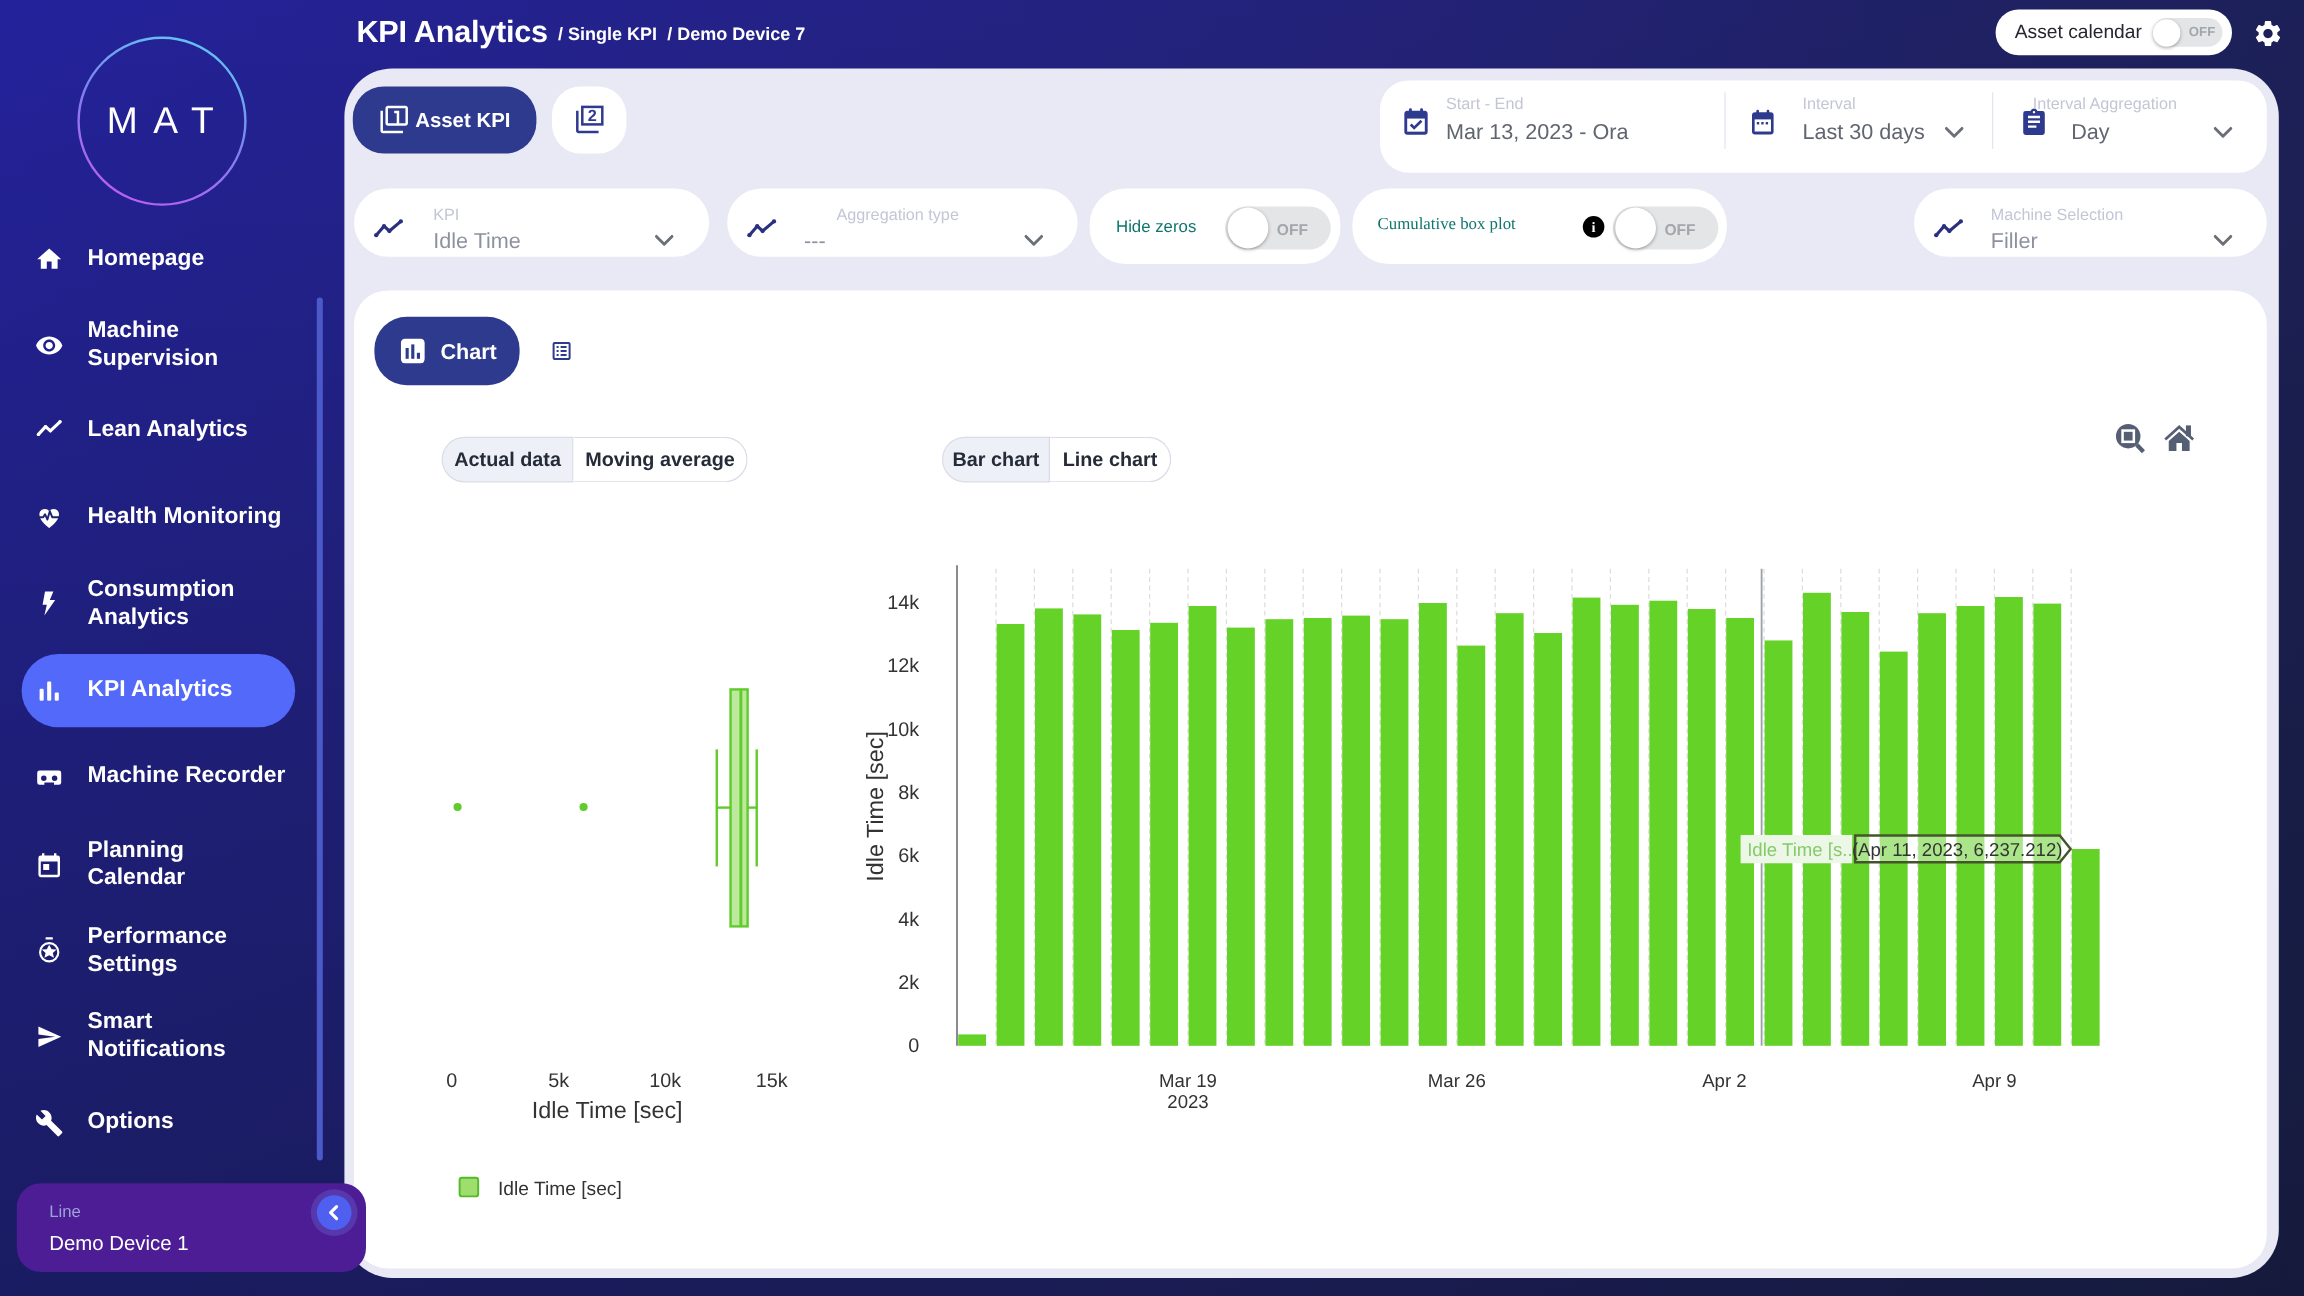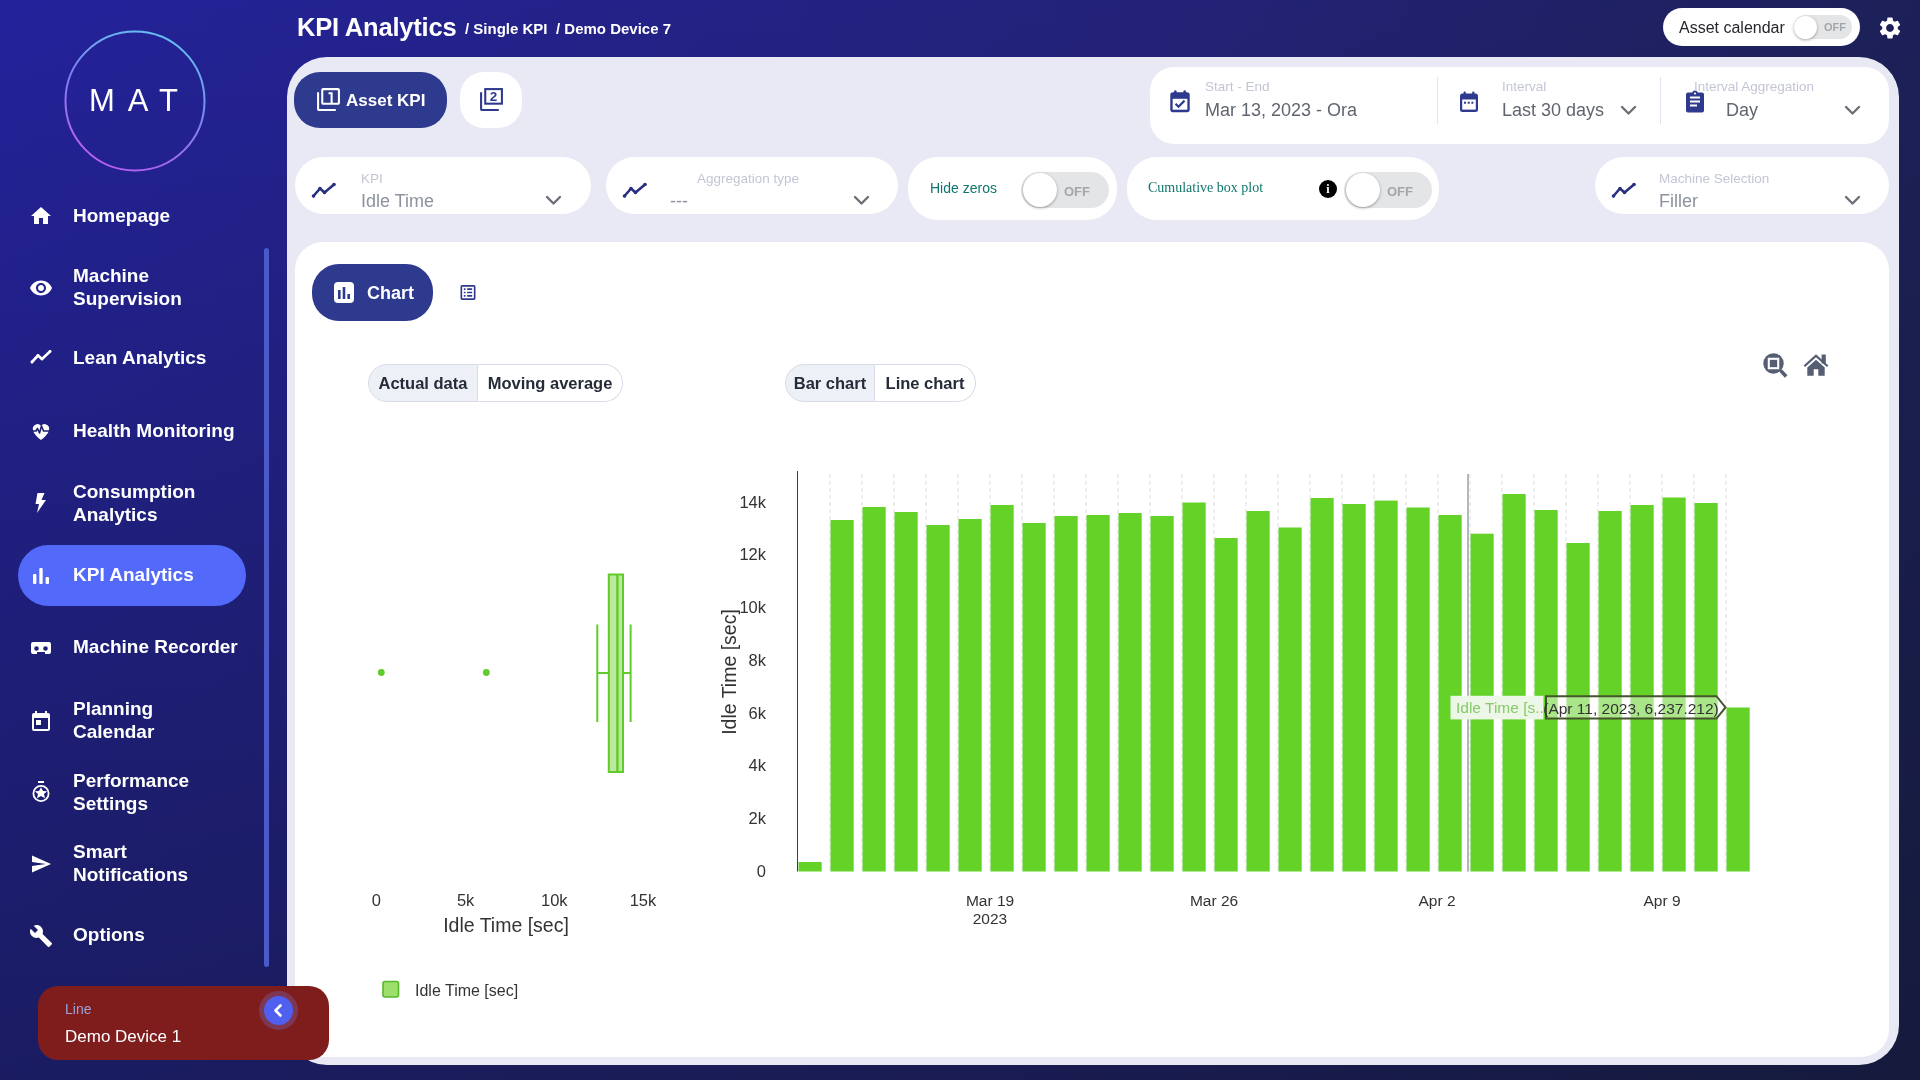--- a/index.html
+++ b/index.html
@@ -20,21 +20,21 @@
 #assetpill .lbl { position:absolute; left:16px; top:11px; font-size:16px; color:#26262e; }
 .track { position:absolute; background:#e4e5e7; border-radius:99px; }
 .knob { position:absolute; background:#fff; border-radius:50%; box-shadow:0 1px 3px rgba(0,0,0,.35); }
 .offtxt { position:absolute; font-size:11px; font-weight:700; color:#a2a7ac; }
 
 #logo { left:64px; top:30px; }
 .mitem { position:absolute; left:73px; color:#fff; font-size:19px; font-weight:700; line-height:22.5px; }
 .micon { position:absolute; left:29px; width:24px; height:24px; }
 #activepill { left:18px; top:545px; width:228px; height:61px; background:#5269fa; border-radius:31px; }
 #scrollthumb { left:264px; top:248px; width:5px; height:719px; background:#4c59c9; border-radius:3px; }
-#devbox { left:14px; top:986px; width:291px; height:74px; background:#7f1d1d; border-radius:20px;margin-left:24px; }
+#devbox { left:14px; top:986px; width:291px; height:74px; background:#4c1d95; border-radius:20px; }
 #devbox .l1 { position:absolute; left:27px; top:15px; font-size:14px; color:#9aa3d8; }
 #devbox .l2 { position:absolute; left:27px; top:41px; font-size:17px; color:#fff; }
 #collbtn { left:264px; top:996px; width:29px; height:29px; border-radius:50%; background:#4f5ff0;
   box-shadow:0 0 0 5px rgba(120,135,245,0.25);}
 
 .bluebtn { background:#2e3a8e; color:#fff; font-weight:700; }
 #btnSingle { left:294px; top:72px; width:153px; height:56px; border-radius:26px; }
 #btnSingle span { position:absolute; left:52px; top:19px; font-size:17px; }
 #btn2 { left:460px; top:72px; width:62px; height:56px; border-radius:24px; background:#fff; }
 #datecard { left:1150px; top:67px; width:739px; height:77px; background:#fff; border-radius:24px; }

